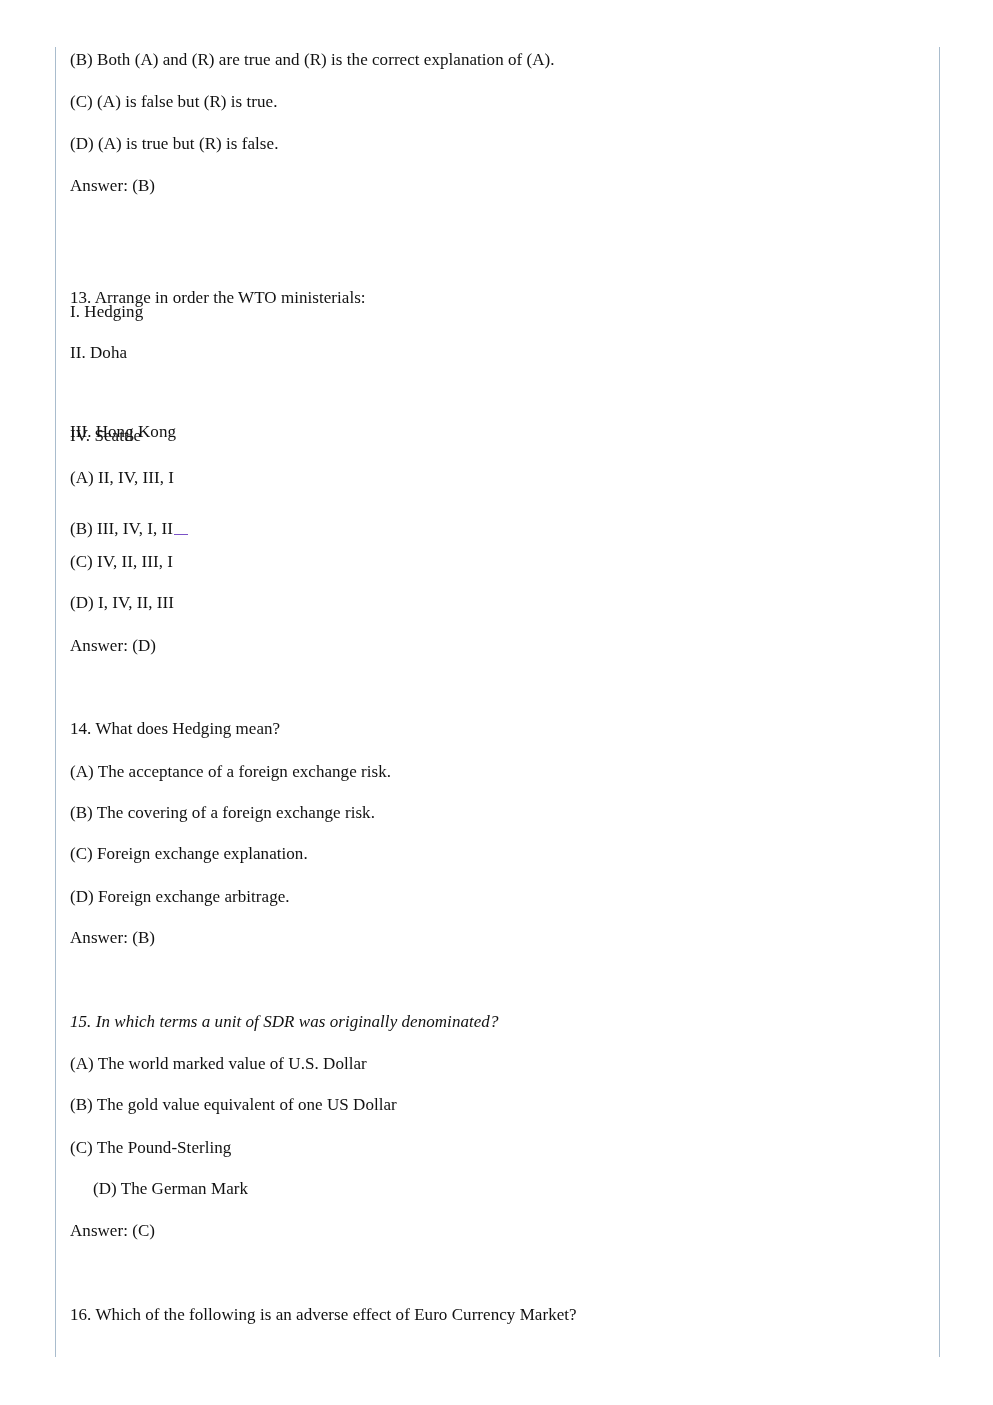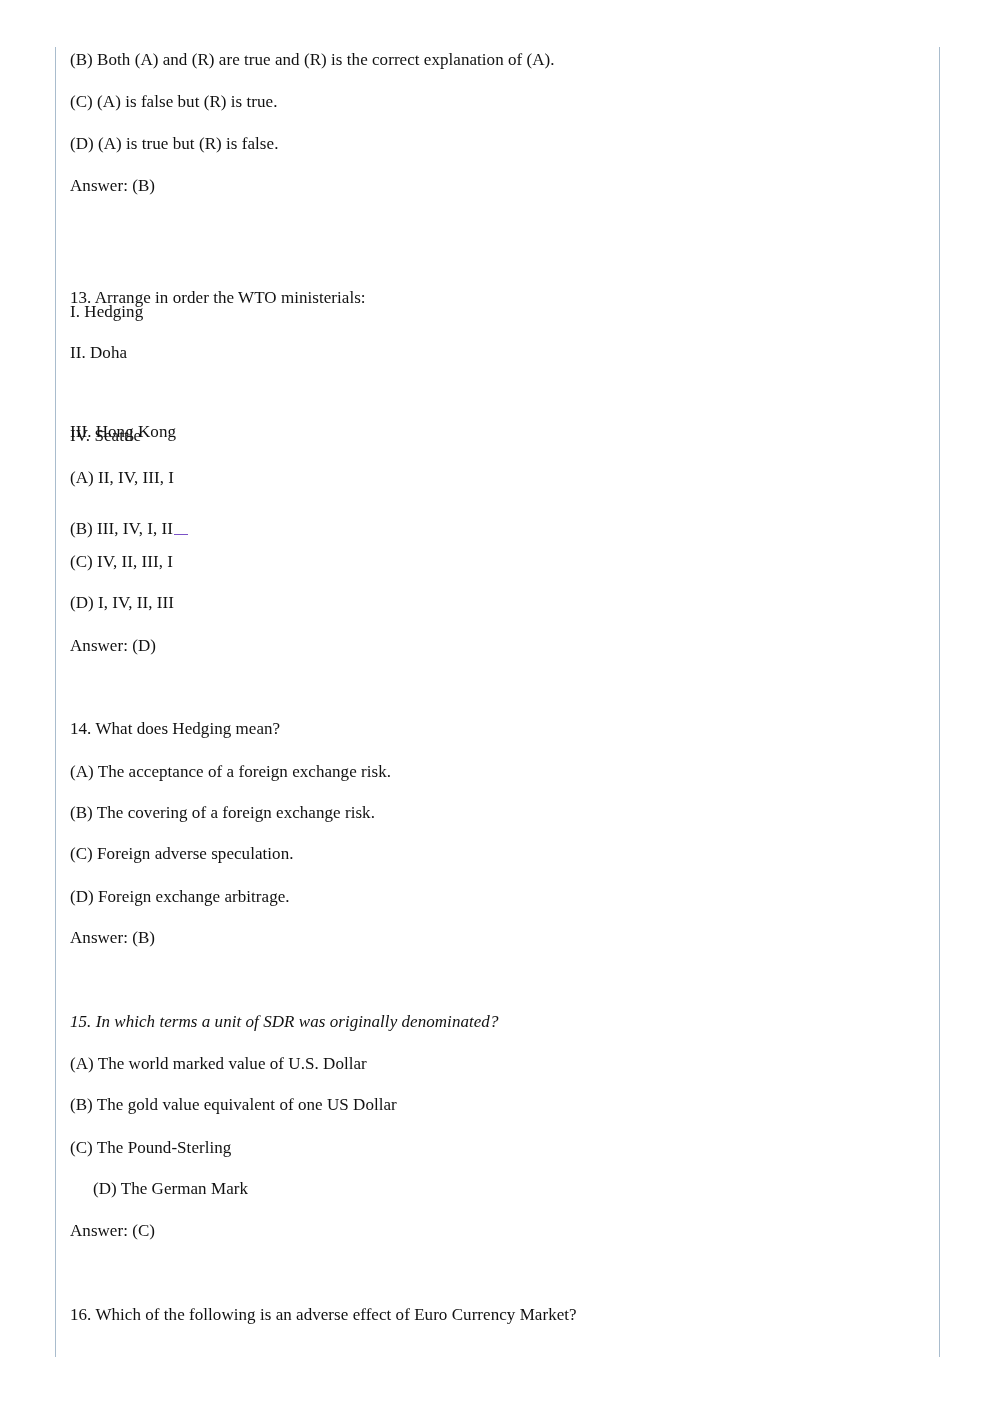--- a/index.html
+++ b/index.html
@@ -79,21 +79,21 @@
   </div>
   <div class="line" style="top:550px;">(C) IV, II, III, I</div>
   <div class="line" style="top:591px;">(D) I, IV, II, III</div>
   <div class="line" style="top:634px;">
     <span class="answer-label">Answer:</span><span> (D)</span>
   </div>
 
   <div class="line" style="top:717px;">14. What does Hedging mean?</div>
   <div class="line" style="top:760px;">(A) The acceptance of a foreign exchange risk.</div>
   <div class="line" style="top:801px;">(B) The covering of a foreign exchange risk.</div>
-  <div class="line" style="top:842px;">(C) Foreign adverse speculation.</div>
+  <div class="line" style="top:842px;">(C) Foreign exchange explanation.</div>
   <div class="line" style="top:885px;">(D) Foreign exchange arbitrage.</div>
   <div class="line" style="top:926px;">
     <span class="answer-label">Answer:</span><span> (B)</span>
   </div>
 
   <div class="line" style="top:1010px;font-style:italic;">15. In which terms a unit of SDR was originally denominated?</div>
   <div class="line" style="top:1052px;">(A) The world marked value of U.S. Dollar</div>
   <div class="line" style="top:1093px;">(B) The gold value equivalent of one US Dollar</div>
   <div class="line" style="top:1136px;">(C) The Pound-Sterling</div>
   <div class="line" style="top:1177px;margin-left:23px;">(D) The German Mark</div>

